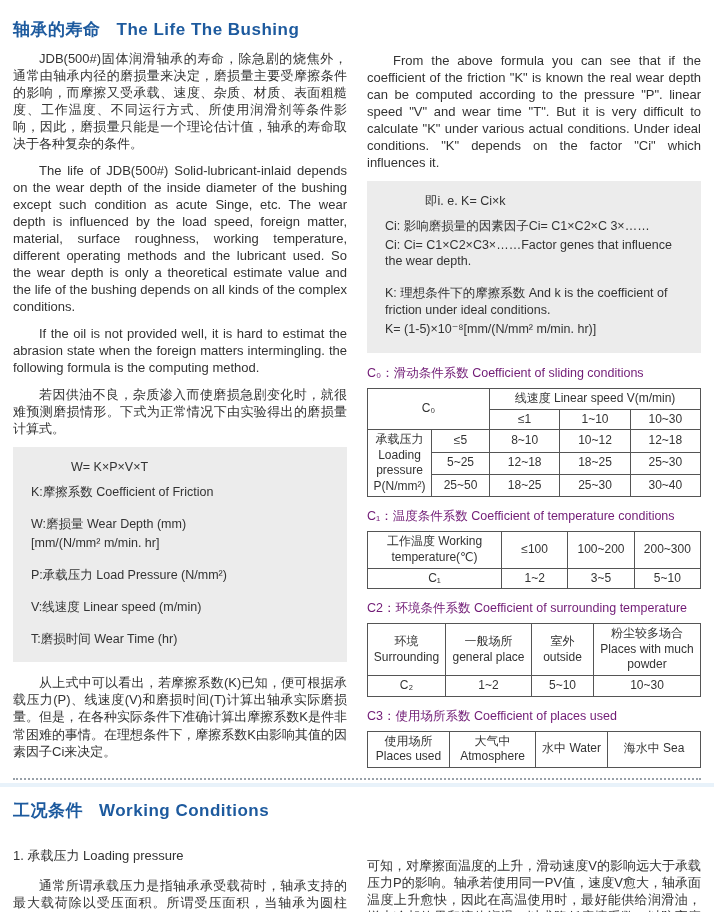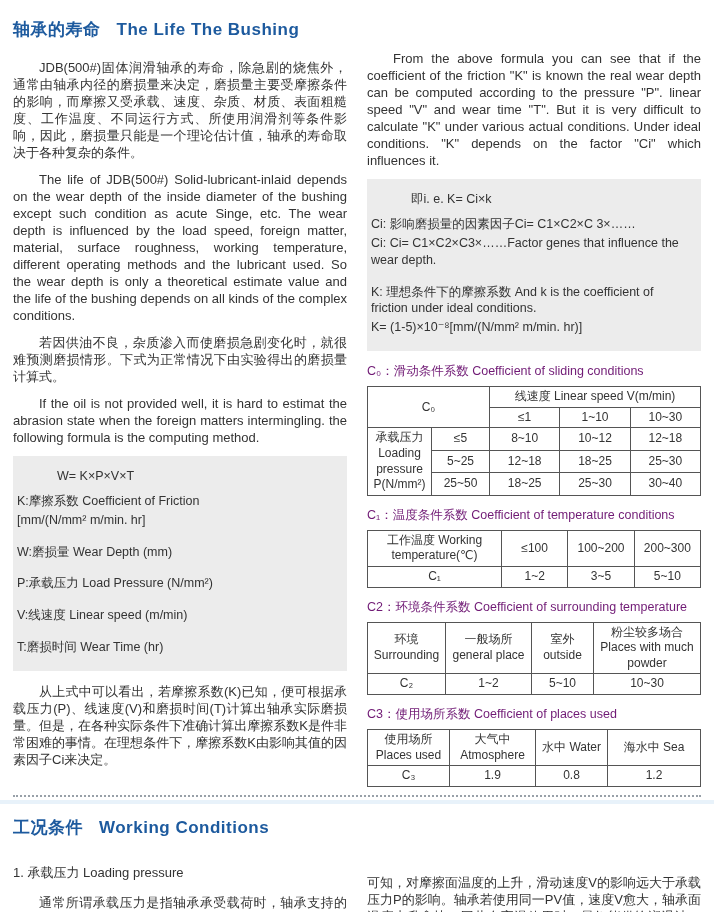--- a/index.html
+++ b/index.html
@@ -15,21 +15,21 @@
   }
   .sec-title .en{margin-left:16px;}
   .cols{display:flex;gap:20px;align-items:center;}
   .col{flex:1 1 0;min-width:0;}
   p.para{
     margin:0 0 10px 0;font-size:13px;line-height:1.31;
     text-align:justify;text-indent:2em;
   }
   p.para.noindent{text-indent:0;}
   .graybox{
-    background:#ececec;padding:10px 12px 13px 4px;margin:4px 0 12px 0;
+    background:#ececec;padding:10px 12px 13px 18px;margin:4px 0 12px 0;
     font-size:12.5px;line-height:1.35;
   }
   .graybox .formula{text-indent:3.2em;margin:2px 0 8px 0;}
   .graybox .line{margin:0 0 2px 0;}
   .graybox .gap{margin-top:15px;}
   .tbl-title{font-size:12.5px;margin:11px 0 6px 0;color:#701a75;}
   table{border-collapse:collapse;width:100%;table-layout:fixed;}
   table,td{border:1px solid #555;}
   table{border-width:1.5px;padding-left:26px;}
   td{
@@ -51,28 +51,28 @@
 
   <h1 class="sec-title">
     <span>轴承的寿命</span><span class="en">The Life The Bushing</span>
   </h1>
 
   <div class="cols">
 
     <div class="col">
       <p class="para">JDB(500#)固体润滑轴承的寿命，除急剧的烧焦外，通常由轴承内径的磨损量来决定，磨损量主要受摩擦条件的影响，而摩擦又受承载、速度、杂质、材质、表面粗糙度、工作温度、不同运行方式、所使用润滑剂等条件影响，因此，磨损量只能是一个理论估计值，轴承的寿命取决于各种复杂的条件。</p>
       <p class="para">The life of JDB(500#) Solid-lubricant-inlaid depends on the wear depth of the inside diameter of the bushing except such condition as acute Singe, etc. The wear depth is influenced by the load speed, foreign matter, material, surface roughness, working temperature, different operating methods and the lubricant used. So the wear depth is only a theoretical estimate value and the life of the bushing depends on all kinds of the complex conditions.</p>
+      <p class="para">If the oil is not provided well, it is hard to estimat the abrasion state when the foreign matters intermingling. the following formula is the computing method.</p>
       <p class="para tight">若因供油不良，杂质渗入而使磨损急剧变化时，就很难预测磨损情形。下式为正常情况下由实验得出的磨损量计算式。</p>
-      <p class="para">If the oil is not provided well, it is hard to estimat the abrasion state when the foreign matters intermingling. the following formula is the computing method.</p>
 
       <div class="graybox">
         <div class="formula">W= K×P×V×T</div>
         <div class="line">K:摩擦系数 Coefficient of Friction</div>
+        <div class="line gap">W:磨损量 Wear Depth (mm)</div>
         <div class="line">[mm/(N/mm² m/min. hr]</div>
-        <div class="line gap">W:磨损量 Wear Depth (mm)</div>
         <div class="line gap">P:承载压力 Load Pressure (N/mm²)</div>
         <div class="line gap">V:线速度 Linear speed (m/min)</div>
         <div class="line gap">T:磨损时间 Wear Time (hr)</div>
       </div>
 
       <p class="para">从上式中可以看出，若摩擦系数(K)已知，便可根据承载压力(P)、线速度(V)和磨损时间(T)计算出轴承实际磨损量。但是，在各种实际条件下准确计算出摩擦系数K是件非常困难的事情。在理想条件下，摩擦系数K由影响其值的因素因子Ci来决定。</p>
     </div>
 
     <div class="col">
       <p class="para">From the above formula you can see that if the coefficient of the friction "K" is known the real wear depth can be computed according to the pressure "P". linear speed "V" and wear time "T". But it is very difficult to calculate "K" under various actual conditions. Under ideal conditions. "K" depends on the factor "Ci" which influences it.</p>
@@ -182,26 +182,20 @@
             <col style="width:72px">
             <col>
           </colgroup>
         <tbody>
             <tr>
           <td>使用场所 Places used</td>
           <td>大气中 Atmosphere</td>
           <td>水中 Water</td>
           <td>海水中 Sea</td>
         </tr>
-        <tr>
-          <td>C₃</td>
-          <td>1.9</td>
-          <td>0.8</td>
-          <td>1.2</td>
-        </tr>
       </tbody>
         </table>
     </div>
   </div>
 
   <hr class="dotted-sep">
   <div class="band"></div>
 
   <h1 class="sec-title">
     <span>工况条件</span><span class="en">Working Conditions</span>

